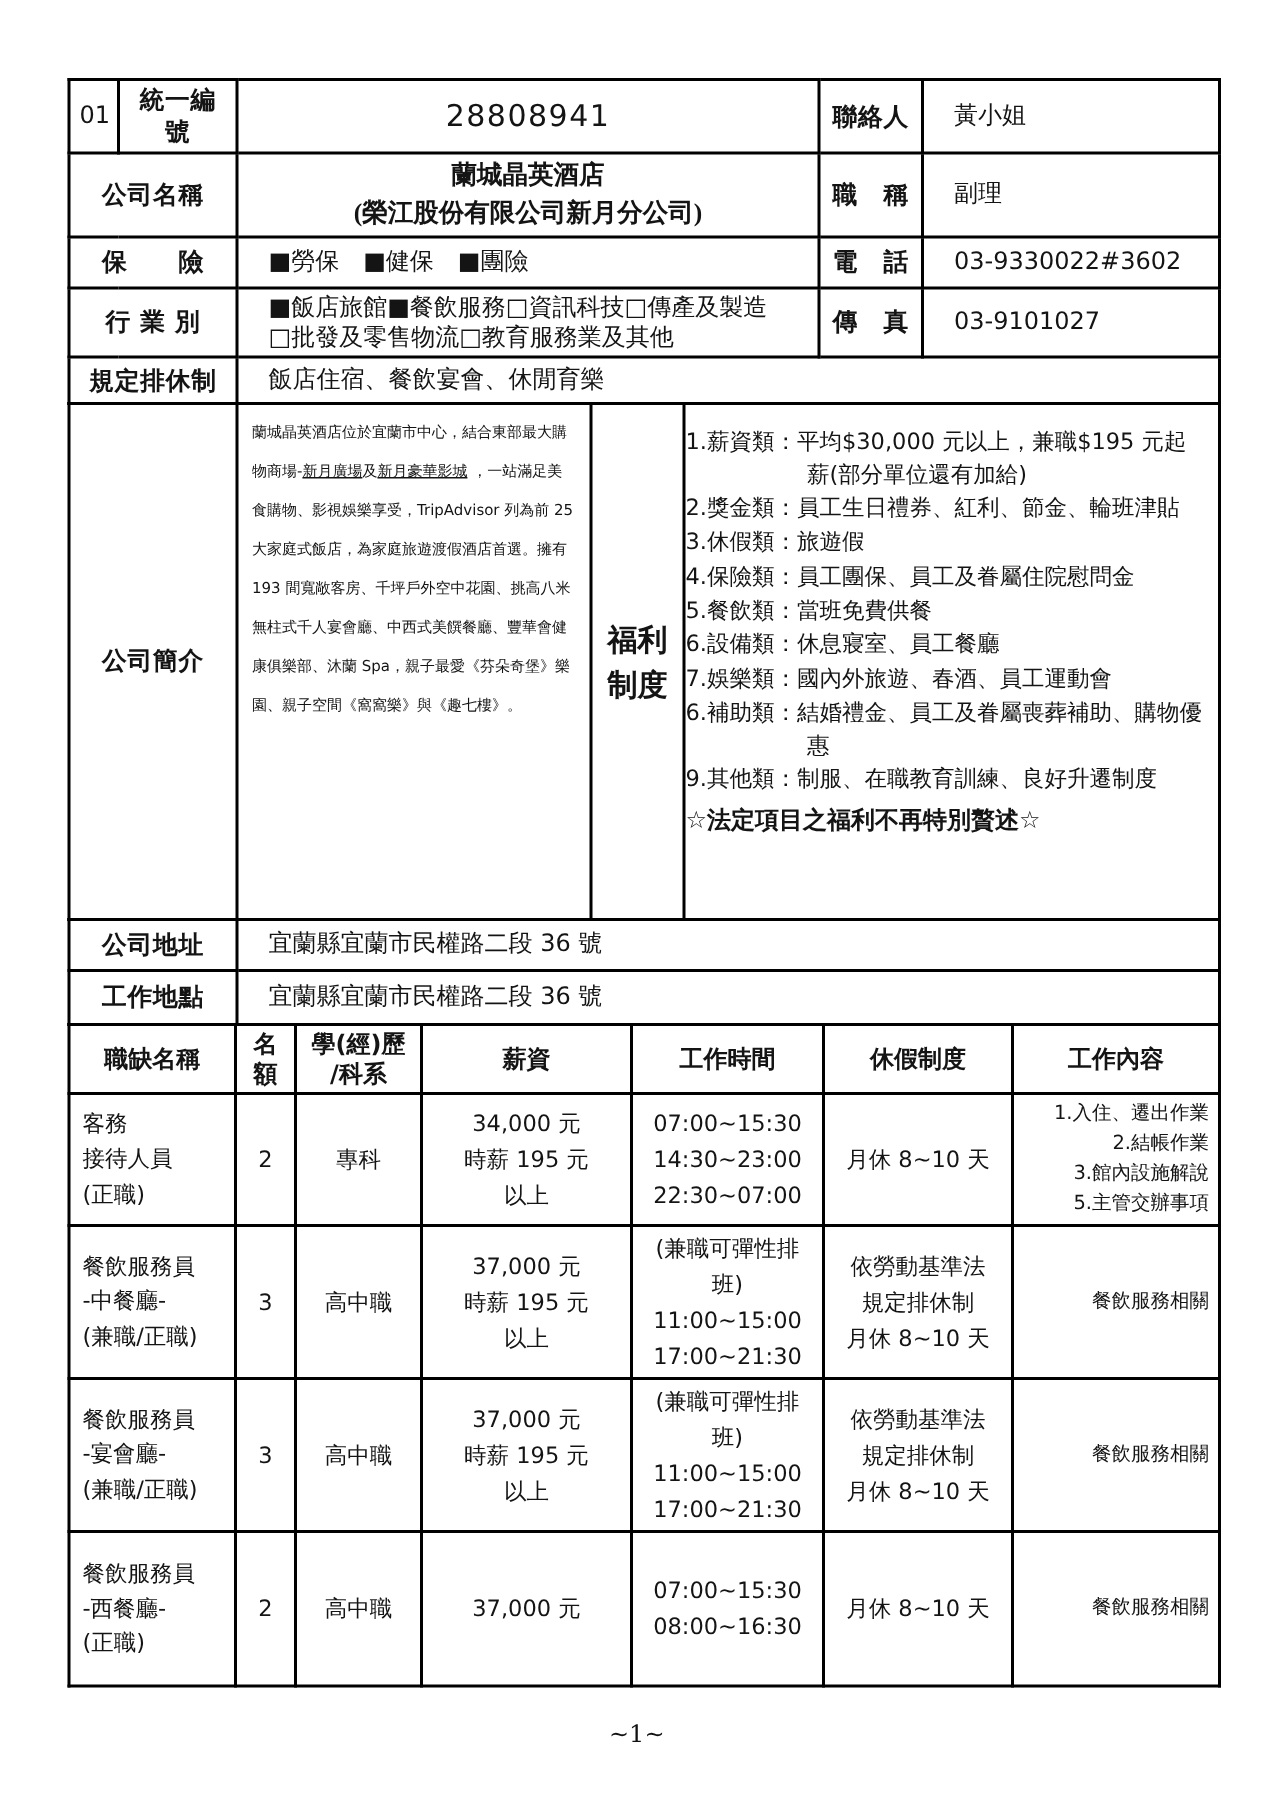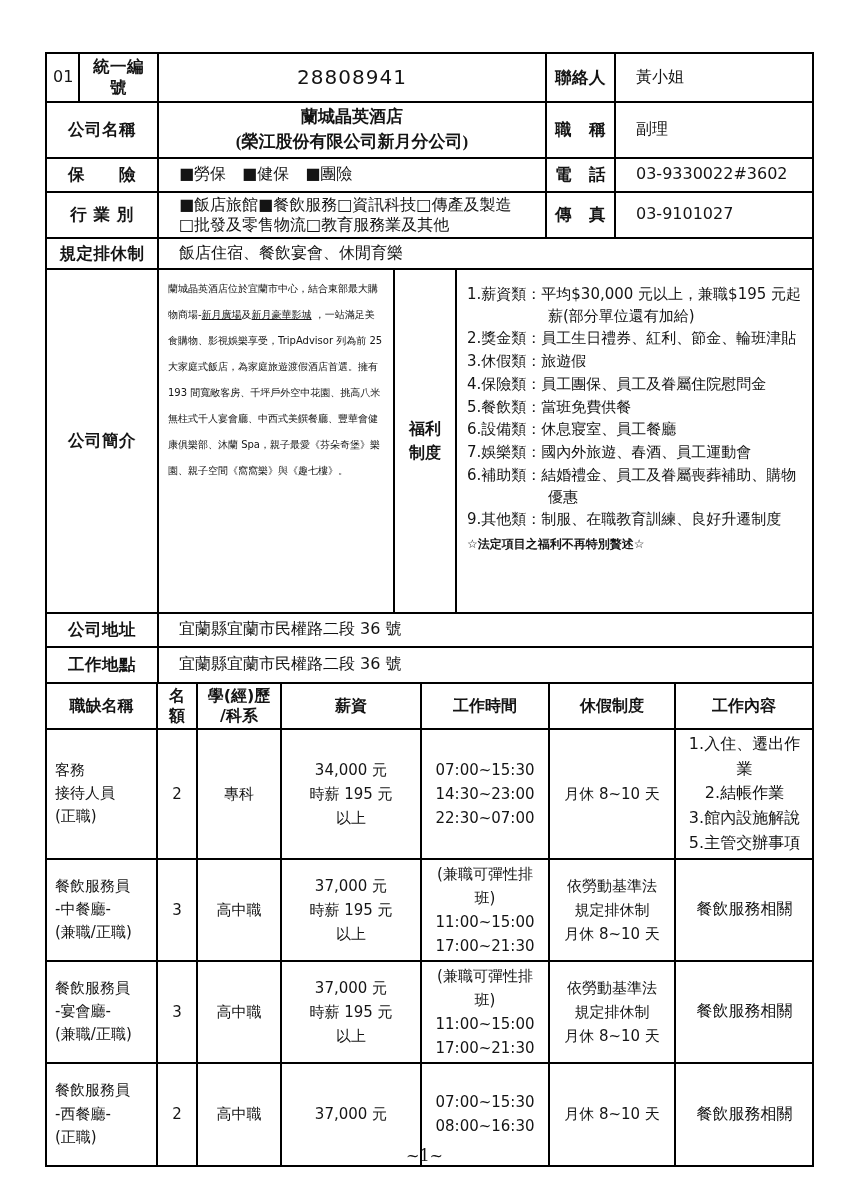--- a/index.html
+++ b/index.html
@@ -19,40 +19,40 @@
 
   
   tr.r-uid{height:34px;} tr.r-name{height:56px;} tr.r-ins{height:34px;}
   tr.r-ind{height:43px;} tr.r-prod{height:31px;}
   .uid-num{font-size:20px;text-align:center;letter-spacing:1px;}
   .company-name{font-weight:bold;font-size:17px;text-align:center;line-height:1.45;font-family:Liberation Serif, serif;}
 
   
   tr.r-profile{height:344px;}
   td.intro-cell{vertical-align:top;padding:6px 9px;font-size:10px;line-height:26px;text-align:left;}
-  td.welfare-lbl{font-weight:bold;font-size:16px;text-align:center;line-height:1.5;}
-  td.benefits-cell{vertical-align:top;padding:14px 8px 4px 10px;text-align:left;}
+  td.welfare-lbl{font-weight:bold;font-size:20px;text-align:center;line-height:1.5;}
+  td.benefits-cell{vertical-align:top;padding:14px 8px 4px 0;text-align:left;}
   .benefit-item{font-size:15px;line-height:1.45;padding-left:5.4em;text-indent:-5.4em;margin-bottom:1px;}
-  .benefits-note{font-weight:bold;font-size:12px;margin-top:6px;}
+  .benefits-note{font-weight:bold;font-size:16px;margin-top:6px;}
 
   
   tr.r-addr1{height:34px;} tr.r-addr2{height:36px;}
 
   
   #jobs thead tr{height:46px;}
   #jobs thead td{font-weight:bold;text-align:center;font-size:16px;line-height:1.25;}
   #jobs tbody tr:nth-child(1){height:88px;}
   #jobs tbody tr:nth-child(2){height:95px;}
   #jobs tbody tr:nth-child(3){height:95px;}
   #jobs tbody tr:nth-child(4){height:103px;}
   #jobs td.cell-title{text-align:left;padding-left:8px;font-size:15px;line-height:1.55;}
   #jobs td.cell-count,#jobs td.cell-education,#jobs td.cell-salary,
   #jobs td.cell-hours,#jobs td.cell-leave{text-align:center;font-size:15px;line-height:1.6;}
   #jobs td.cell-count{padding:2px 2px;}
-  #jobs td.cell-duties{text-align:center;font-size:16px;line-height:1.55;padding-left:7px;}
+  #jobs td.cell-duties{text-align:right;font-size:13px;line-height:1.55;padding-left:7px;}
 
   .footer{position:absolute;left:0;width:849px;top:1146px;text-align:center;
     font-family:"DejaVu Serif","Liberation Serif",serif;font-size:16px;color:#111;}
 </style>
 </head>
 <body>
 
 <div class="sheet">
 
   <table id="top-info">

